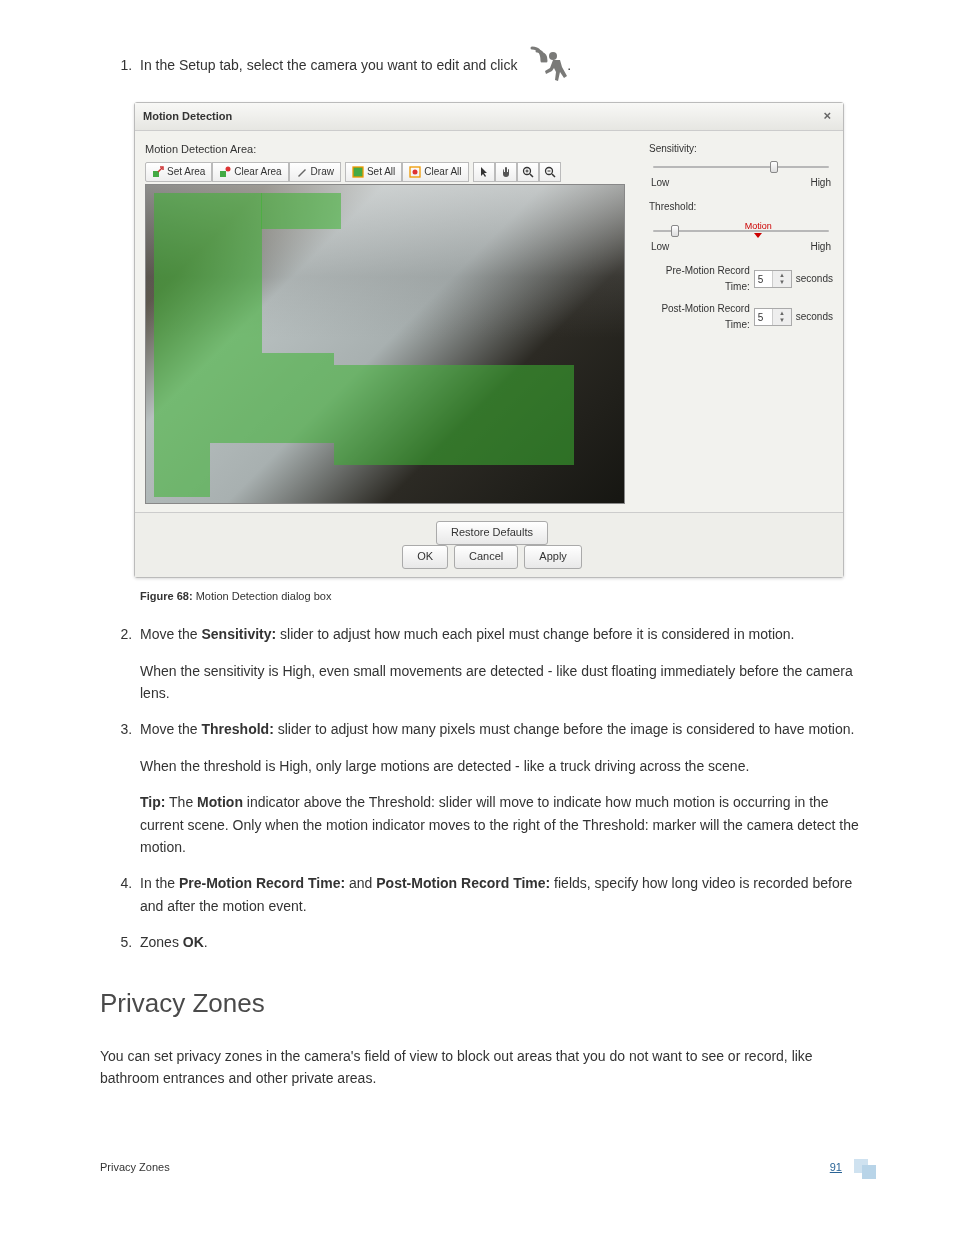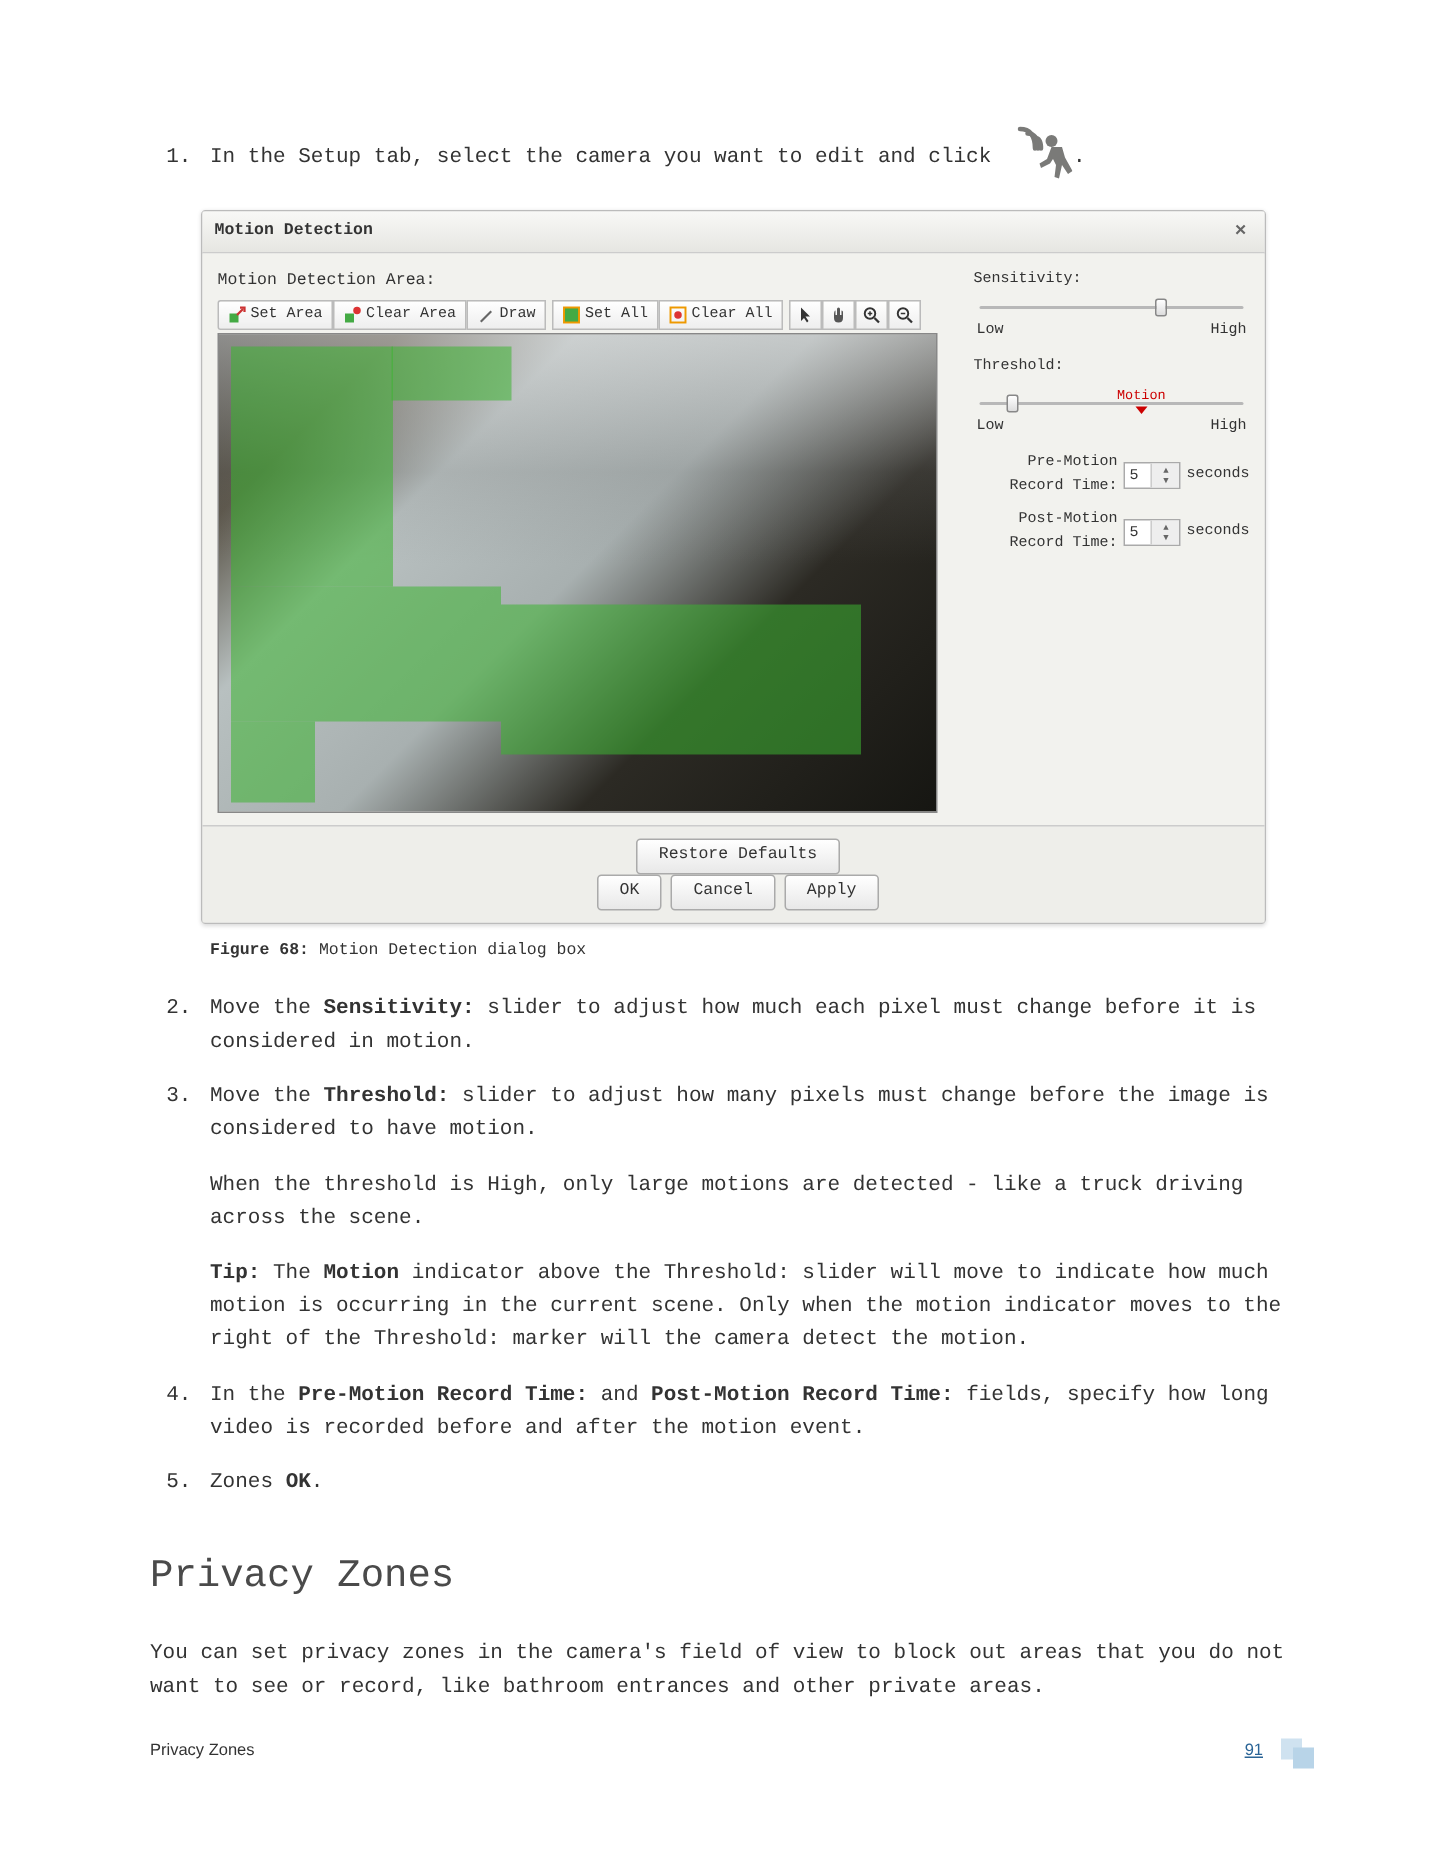--- a/index.html
+++ b/index.html
@@ -7,22 +7,21 @@
     font-family: "Segoe UI", Arial, sans-serif;
     background: #fff;
     width: 954px;
     height: 1235px;
     position: relative;
     color: #333;
     font-size: 14px;
     line-height: 1.6;
   }
   .page-content {
-    padding: 80px 88px 0 100px;
-    font-family: Liberation Mono, monospace;
+    padding: 42px 88px 0 100px;
   }
   ol.main-list {
     list-style: decimal;
     padding-left: 36px;
   }
   ol.main-list > li {
     margin-bottom: 14px;
     padding-left: 4px;
   }
   .step-para { margin-bottom: 14px; }
@@ -397,20 +396,21 @@
 
       <p class="figure-caption">
         <b>Figure 68:</b><span> Motion Detection dialog box</span>
       </p>
     </li>
 
     <li>
       <p class="step-para">
         <span>Move the </span><b>Sensitivity:</b><span> slider to adjust how much each pixel must change before it is considered in motion.</span>
       </p>
+      <p class="step-para">When the sensitivity is High, even small movements are detected - like dust floating immediately before the camera lens.</p>
     </li>
 
     <li>
       <p class="step-para">
         <span>Move the </span><b>Threshold:</b><span> slider to adjust how many pixels must change before the image is considered to have motion.</span>
       </p>
       <p class="step-para">When the threshold is High, only large motions are detected - like a truck driving across the scene.</p>
       <p class="step-para">
         <b>Tip:</b><span> The </span><b>Motion</b><span> indicator above the Threshold: slider will move to indicate how much motion is occurring in the current scene. Only when the motion indicator moves to the right of the Threshold: marker will the camera detect the motion.</span>
       </p>

